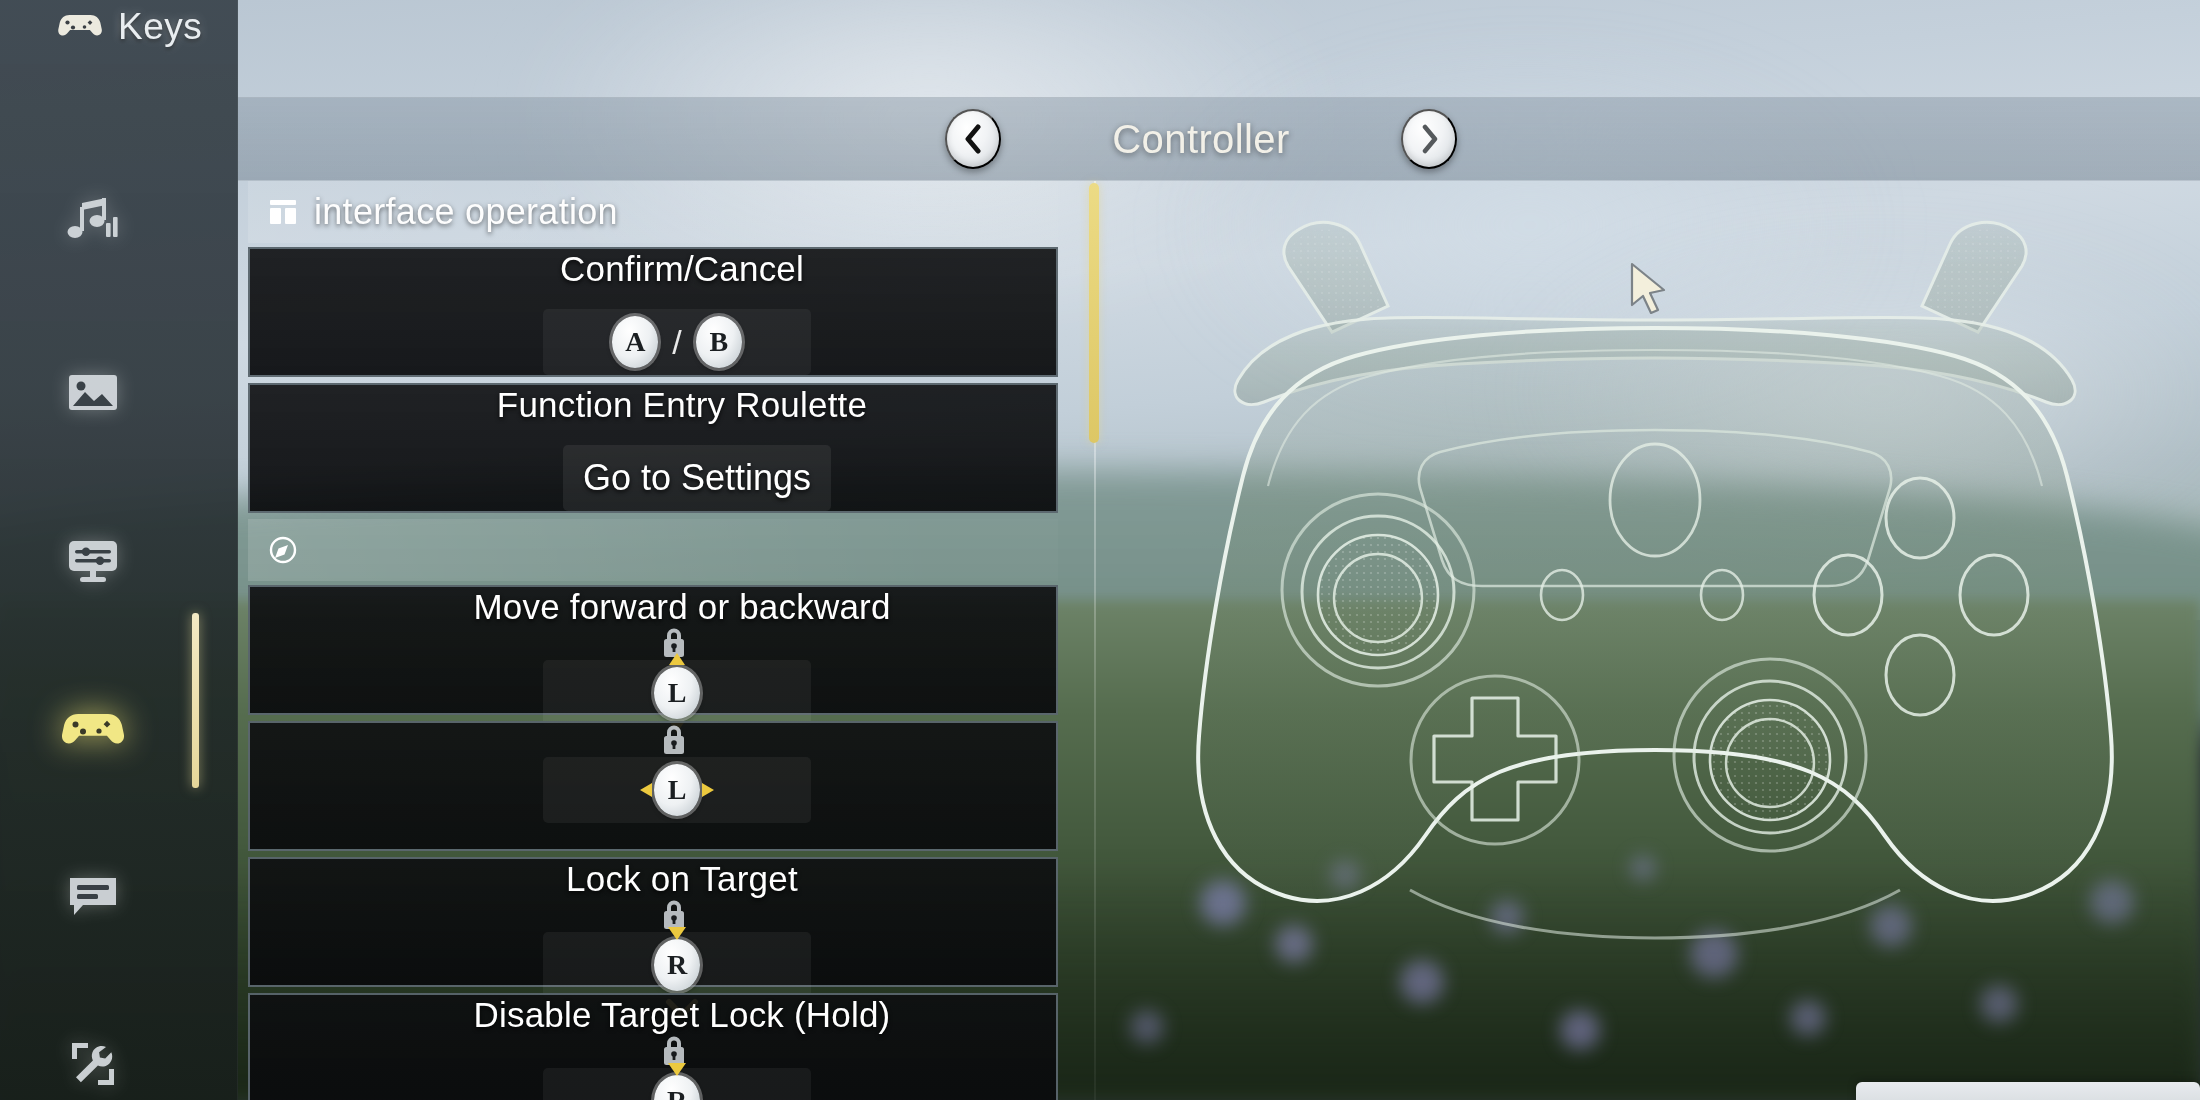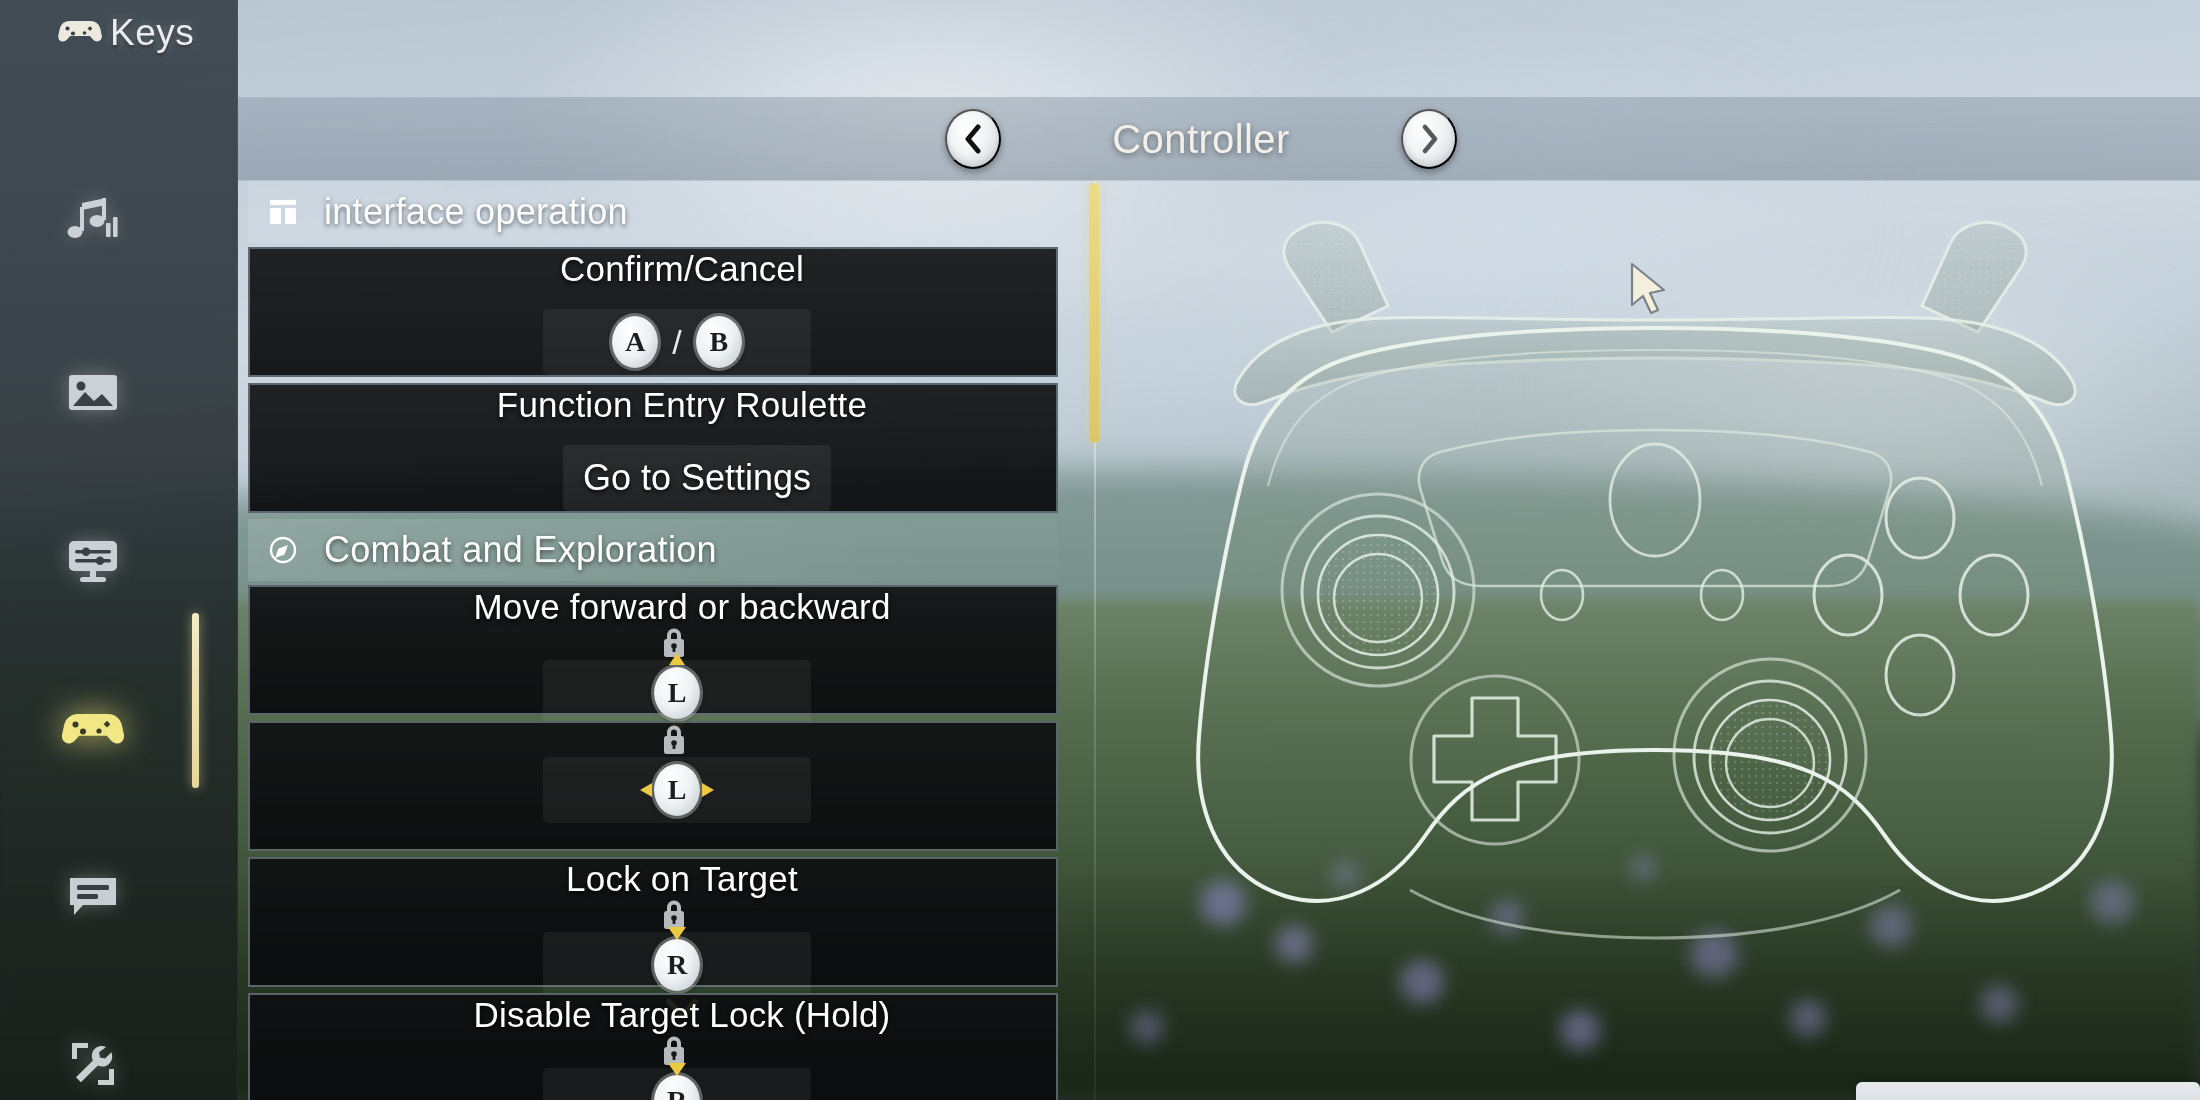--- a/index.html
+++ b/index.html
@@ -48,21 +48,21 @@
     filter:blur(10px);
   }
   .bokeh { position:absolute; border-radius:50%; filter:blur(9px); }
 
   
   #sidebar {
     position:absolute; left:0; top:0; width:238px; height:1100px;
     background:linear-gradient(180deg, rgba(57,67,75,.93) 0%, rgba(49,58,64,.94) 35%, rgba(34,43,41,.95) 62%, rgba(24,31,27,.96) 100%);
     border-right:1px solid rgba(255,255,255,.05);
   }
-  #sidebar-title { position:absolute; left:58px; top:6px; display:flex; align-items:center; gap:8px;margin-top:6px; }
+  #sidebar-title { position:absolute; left:58px; top:6px; display:flex; align-items:center; gap:16px; }
   #sidebar-title .label {
     font-size:37px; color:#e9edf0; letter-spacing:.5px;
     text-shadow:0 0 10px rgba(255,255,255,.35), 0 2px 4px rgba(0,0,0,.6);
   }
   .nav-list { position:absolute; left:0; top:140px; width:238px; }
   .nav-item {
     height:168px; display:flex; align-items:center; justify-content:flex-start;
     padding-left:62px; cursor:pointer; position:relative;
   }
   .nav-item .ico { width:62px; height:62px; display:block; opacity:.92;
@@ -86,21 +86,21 @@
   }
   .arrow-btn svg { display:block; }
   #tab-title {
     font-size:40px; color:#f2f0e8; letter-spacing:.4px; width:400px; text-align:center;
     text-shadow:0 2px 6px rgba(0,0,0,.45);
   }
 
   
   #list-col { position:absolute; left:248px; top:181px; width:810px; height:919px; }
   .section-head {
-    height:62px; display:flex; align-items:center; gap:26px; padding-left:20px;
+    height:62px; display:flex; align-items:center; gap:16px; padding-left:20px;
     background:linear-gradient(90deg, rgba(255,255,255,.13), rgba(255,255,255,.02) 85%);
     margin-bottom:4px;
   }
   .section-head .sec-label {
     font-size:36px; color:#fdfdfd; letter-spacing:.3px;
     text-shadow:0 2px 5px rgba(0,0,0,.55);
   }
   .section-head .sec-ico { width:30px; height:30px; display:block; flex:0 0 auto; }
 
   .opt-row {
@@ -345,21 +345,20 @@
     <div class="chev-right"></div>
   </div>
 
   <div class="section-head">
     <span class="sec-ico">
       <svg viewBox="0 0 30 30" width="30" height="30">
         <circle cx="15" cy="15" r="12" fill="none" stroke="#ffffff" stroke-width="2.4"></circle>
         <path d="M20 10l-3.5 9.5L7 23l3.5-9.5z" fill="#ffffff"></path>
       </svg>
     </span>
-    <span class="sec-label">Combat and Exploration</span>
   </div>
 
   <div class="opt-row tall2">
     <div class="accent-bar"></div>
     <div class="rowlabel">Move forward or backward</div>
     <span class="lock-ico">
       <svg viewBox="0 0 30 34" width="30" height="34" fill="#cdd2d6">
         <path d="M8 13V9.5A7 7 0 0 1 22 9.5V13h-4V9.5a3 3 0 0 0-6 0V13z"></path>
         <rect x="5" y="13" width="20" height="18" rx="2.5"></rect>
         <circle cx="15" cy="20" r="2.8" fill="#1a1d20"></circle>

